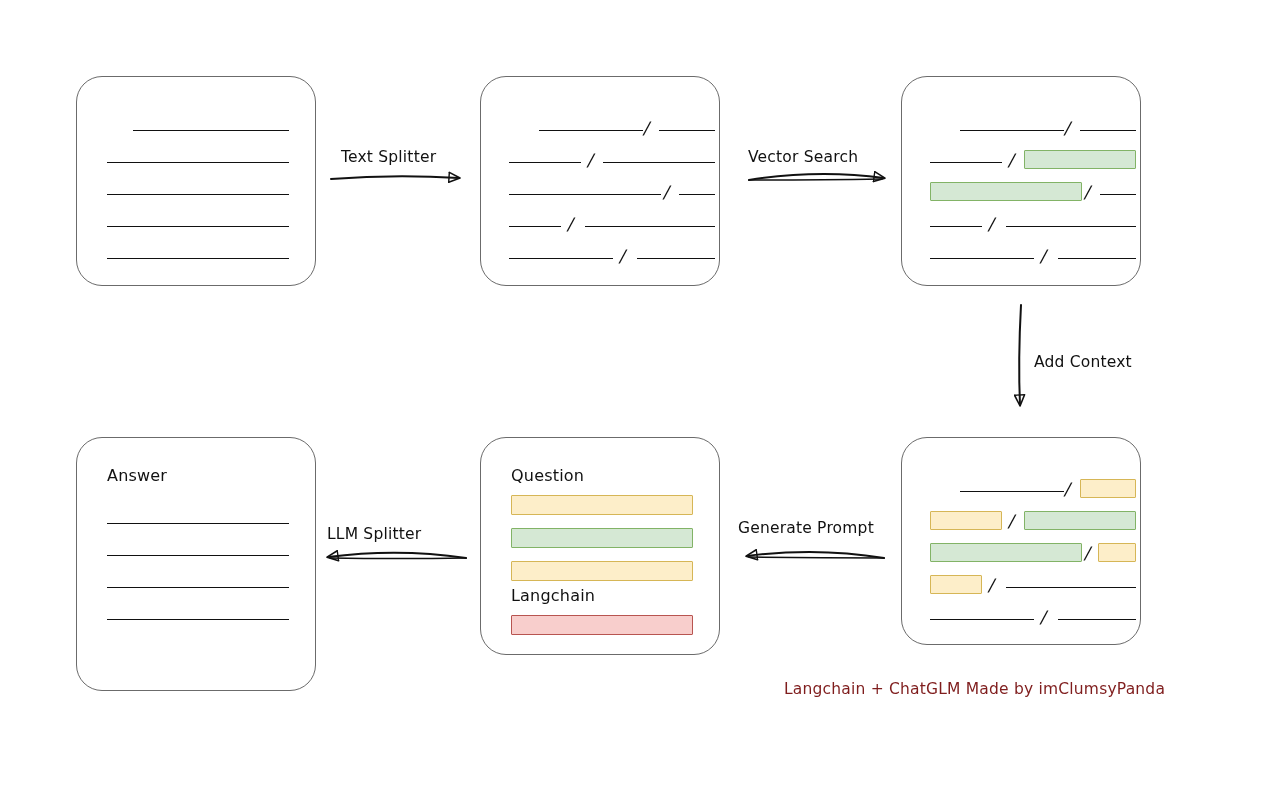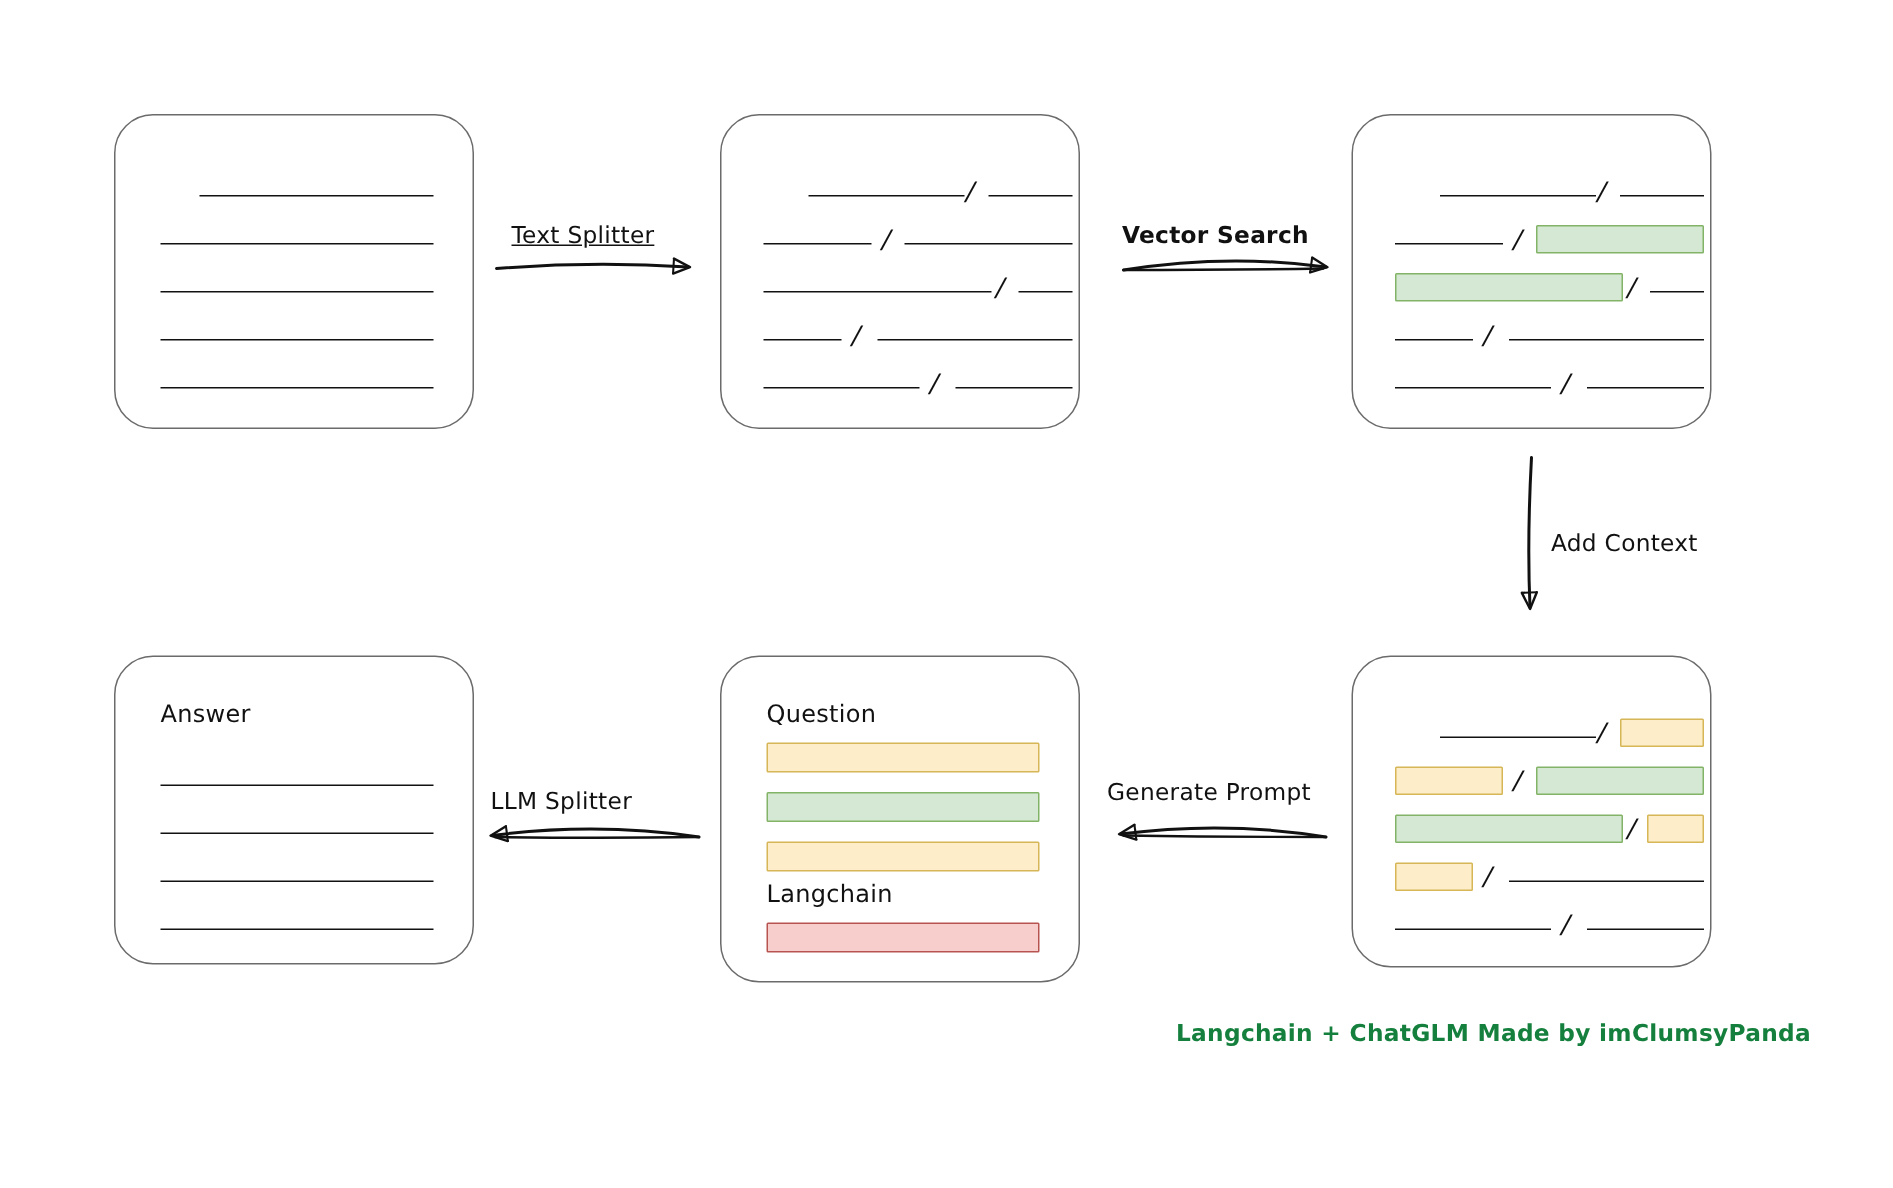--- a/index.html
+++ b/index.html
@@ -95,24 +95,23 @@
     position: absolute;
     font-size: 15.5px;
     color: #111111;
     white-space: nowrap;
     letter-spacing: 0.2px;
   }
 
   .footer {
     position: absolute;
     font-size: 15.5px;
-    color: #15803d;
+    color: #7f1d1d;
     white-space: nowrap;
     letter-spacing: 0.2px;
-    font-weight: bold;
   }
 </style>
 </head>
 <body>
 
 <svg id="canvas" viewBox="0 0 1262 792">
   <defs>
     <marker id="ah-r" markerWidth="14" markerHeight="12" refX="11" refY="6" orient="auto" markerUnits="userSpaceOnUse">
       <path d="M1,1 L12,6 L1,11" fill="none" stroke="#111111" stroke-width="1.6" stroke-linejoin="round" stroke-linecap="round"></path>
       <path d="M1,1 L1,11" fill="none" stroke="#111111" stroke-width="1.4"></path>
@@ -144,23 +143,23 @@
     <path d="M884,558 Q817,547 747,556" fill="none" stroke="#111111" stroke-width="2" stroke-linecap="round" marker-end="url(#ah-l)"></path>
     <path d="M884,558 Q817,558 749,557" fill="none" stroke="#111111" stroke-width="1.6" stroke-linecap="round"></path>
   </g>
 
   <g>
     <path d="M466,558 Q398,548 328,557" fill="none" stroke="#111111" stroke-width="2" stroke-linecap="round" marker-end="url(#ah-l)"></path>
     <path d="M466,558 Q398,559 330,558" fill="none" stroke="#111111" stroke-width="1.6" stroke-linecap="round"></path>
   </g>
 </svg>
 
-<div class="edge-label" style="left:341px; top:148px;text-decoration:underline;">Text Splitter</div>
-
-<div class="edge-label" style="left:748px; top:148px;font-weight:bold;">Vector Search</div>
+<div class="edge-label" style="left:341px; top:148px;">Text Splitter</div>
+
+<div class="edge-label" style="left:748px; top:148px;">Vector Search</div>
 
 <div class="edge-label" style="left:1034px; top:353px;">Add Context</div>
 
 <div class="edge-label" style="left:738px; top:519px;text-align:right;">Generate Prompt</div>
 
 <div class="edge-label" style="left:327px; top:525px;">LLM Splitter</div>
 
 <div class="node" style="left:76px; top:76px; width:240px; height:210px;">
   <div class="rows" id="rows-source_document" style="top:30px;">
       <div class="row">
@@ -277,21 +276,21 @@
       <div class="bar yellow" style="left: 30px; width: 182px; top: 57px;"></div>
       <div class="bar green" style="left: 30px; width: 182px; top: 90px;"></div>
       <div class="bar yellow" style="left: 30px; width: 182px; top: 123px;"></div>
     </div>
   <div class="node-title" style="top:148px;">Langchain</div>
   <div id="prompt-question-bars">
       <div class="bar red" style="left: 30px; width: 182px; top: 177px;"></div>
     </div>
 </div>
 
-<div class="node" style="left:76px; top:437px; width:240px; height:206px;">
+<div class="node" style="left:76px; top:437px; width:240px; height:254px;">
   <div class="node-title" style="top:28px;">Answer</div>
   <div class="rows" id="rows-answer" style="top:62px;">
       <div class="row">
         <div class="seg" style="left: 30px; width: 182px;"></div>
       </div>
       <div class="row">
         <div class="seg" style="left: 30px; width: 182px;"></div>
       </div>
       <div class="row">
         <div class="seg" style="left: 30px; width: 182px;"></div>

